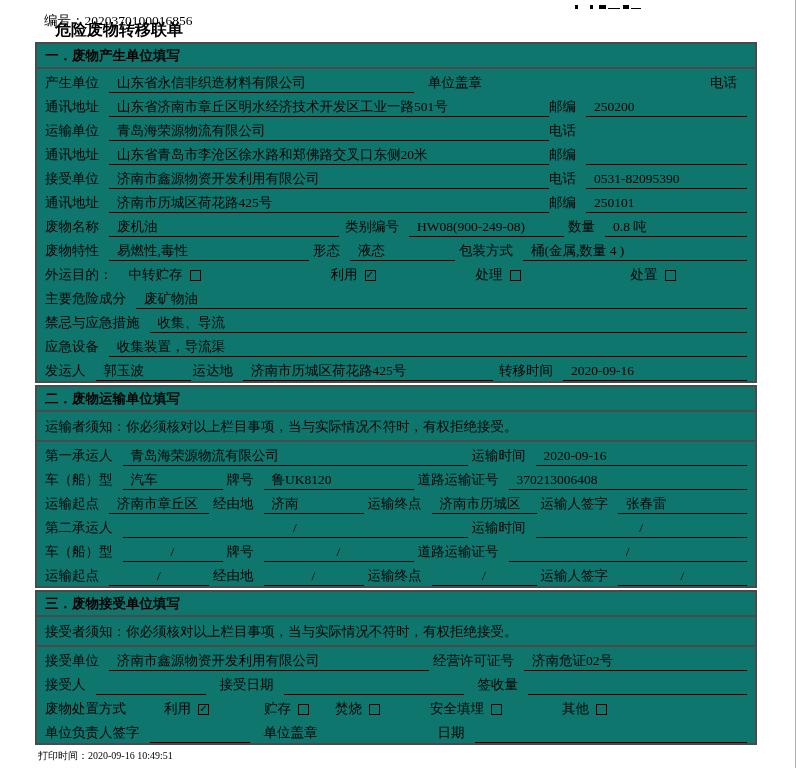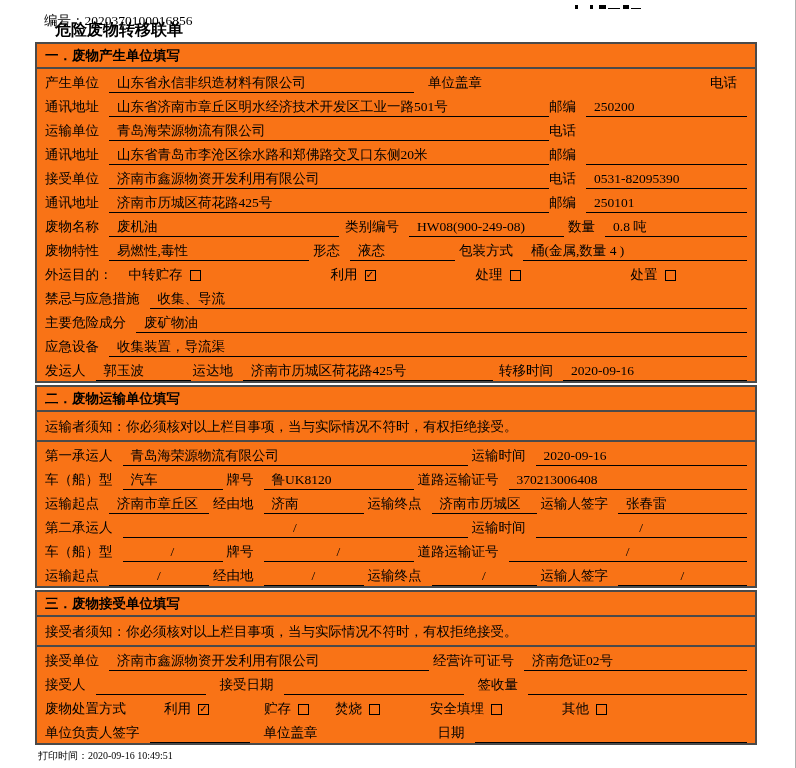--- a/index.html
+++ b/index.html
@@ -11,21 +11,21 @@
   .page-edge{position:absolute;right:0;top:0;width:1px;height:768px;background:#b0b0b0;}
   
   .doc-serial{position:absolute;left:44px;top:12px;font-size:13.5px;white-space:nowrap;}
   .doc-title{
     position:absolute;left:0;top:5px;width:100%;text-align:left;text-indent:55px;
     font-family:"Liberation Sans","DejaVu Sans",sans-serif;font-weight:bold;font-size:16px;margin-top:15px;
   }
   .qr-frag{position:absolute;left:575px;top:0;width:66px;height:9px;overflow:hidden;}
   
   #form{position:absolute;left:35px;top:42px;width:722px;}
-  .section-box{border:2px solid #4a4a4a;background:#f97316;margin-bottom:2px;box-sizing:border-box;}
+  .section-box{border:2px solid #4a4a4a;background:#0f766e;margin-bottom:2px;box-sizing:border-box;}
   .sec-header{
     font-family:"Liberation Sans","DejaVu Sans",sans-serif;font-weight:bold;font-size:13.5px;
     padding:3px 8px 2px;border-bottom:2px solid #4a4a4a;line-height:18px;
   }
   .note-row{font-size:13.5px;padding:6px 8px 5px;border-bottom:2px solid #4a4a4a;line-height:17px;}
   .row{display:flex;align-items:flex-end;height:24px;padding:0 8px;box-sizing:border-box;}
   .lbl{font-size:13.5px;white-space:nowrap;margin-right:10px;line-height:20px;flex:0 0 auto;}
   .fld{
     border-bottom:1px solid #000;height:20px;line-height:19px;font-size:13.5px;
     padding-left:8px;box-sizing:border-box;white-space:nowrap;overflow:hidden;flex:0 0 auto;
@@ -126,26 +126,26 @@
         <span class="cb" style="margin-left: 100px;">
           <span class="cbt">处理</span>
           <span class="cbbox"></span>
         </span>
         <span class="cb" style="margin-left: 110px;">
           <span class="cbt">处置</span>
           <span class="cbbox"></span>
         </span>
       </div>
       <div class="row">
+        <span class="lbl">主要危险成分</span>
+        <span class="fld grow">废矿物油</span>
+      </div>
+      <div class="row">
         <span class="lbl">禁忌与应急措施</span>
         <span class="fld grow">收集、导流</span>
-      </div>
-      <div class="row">
-        <span class="lbl">主要危险成分</span>
-        <span class="fld grow">废矿物油</span>
       </div>
       <div class="row">
         <span class="lbl">应急设备</span>
         <span class="fld grow">收集装置，导流渠</span>
       </div>
       <div class="row">
         <span class="lbl">发运人</span>
         <span class="fld" style="width: 95px;">郭玉波</span>
         <span class="lbl" style="margin-left: 2px;">运达地</span>
         <span class="fld" style="width: 250px;">济南市历城区荷花路425号</span>

